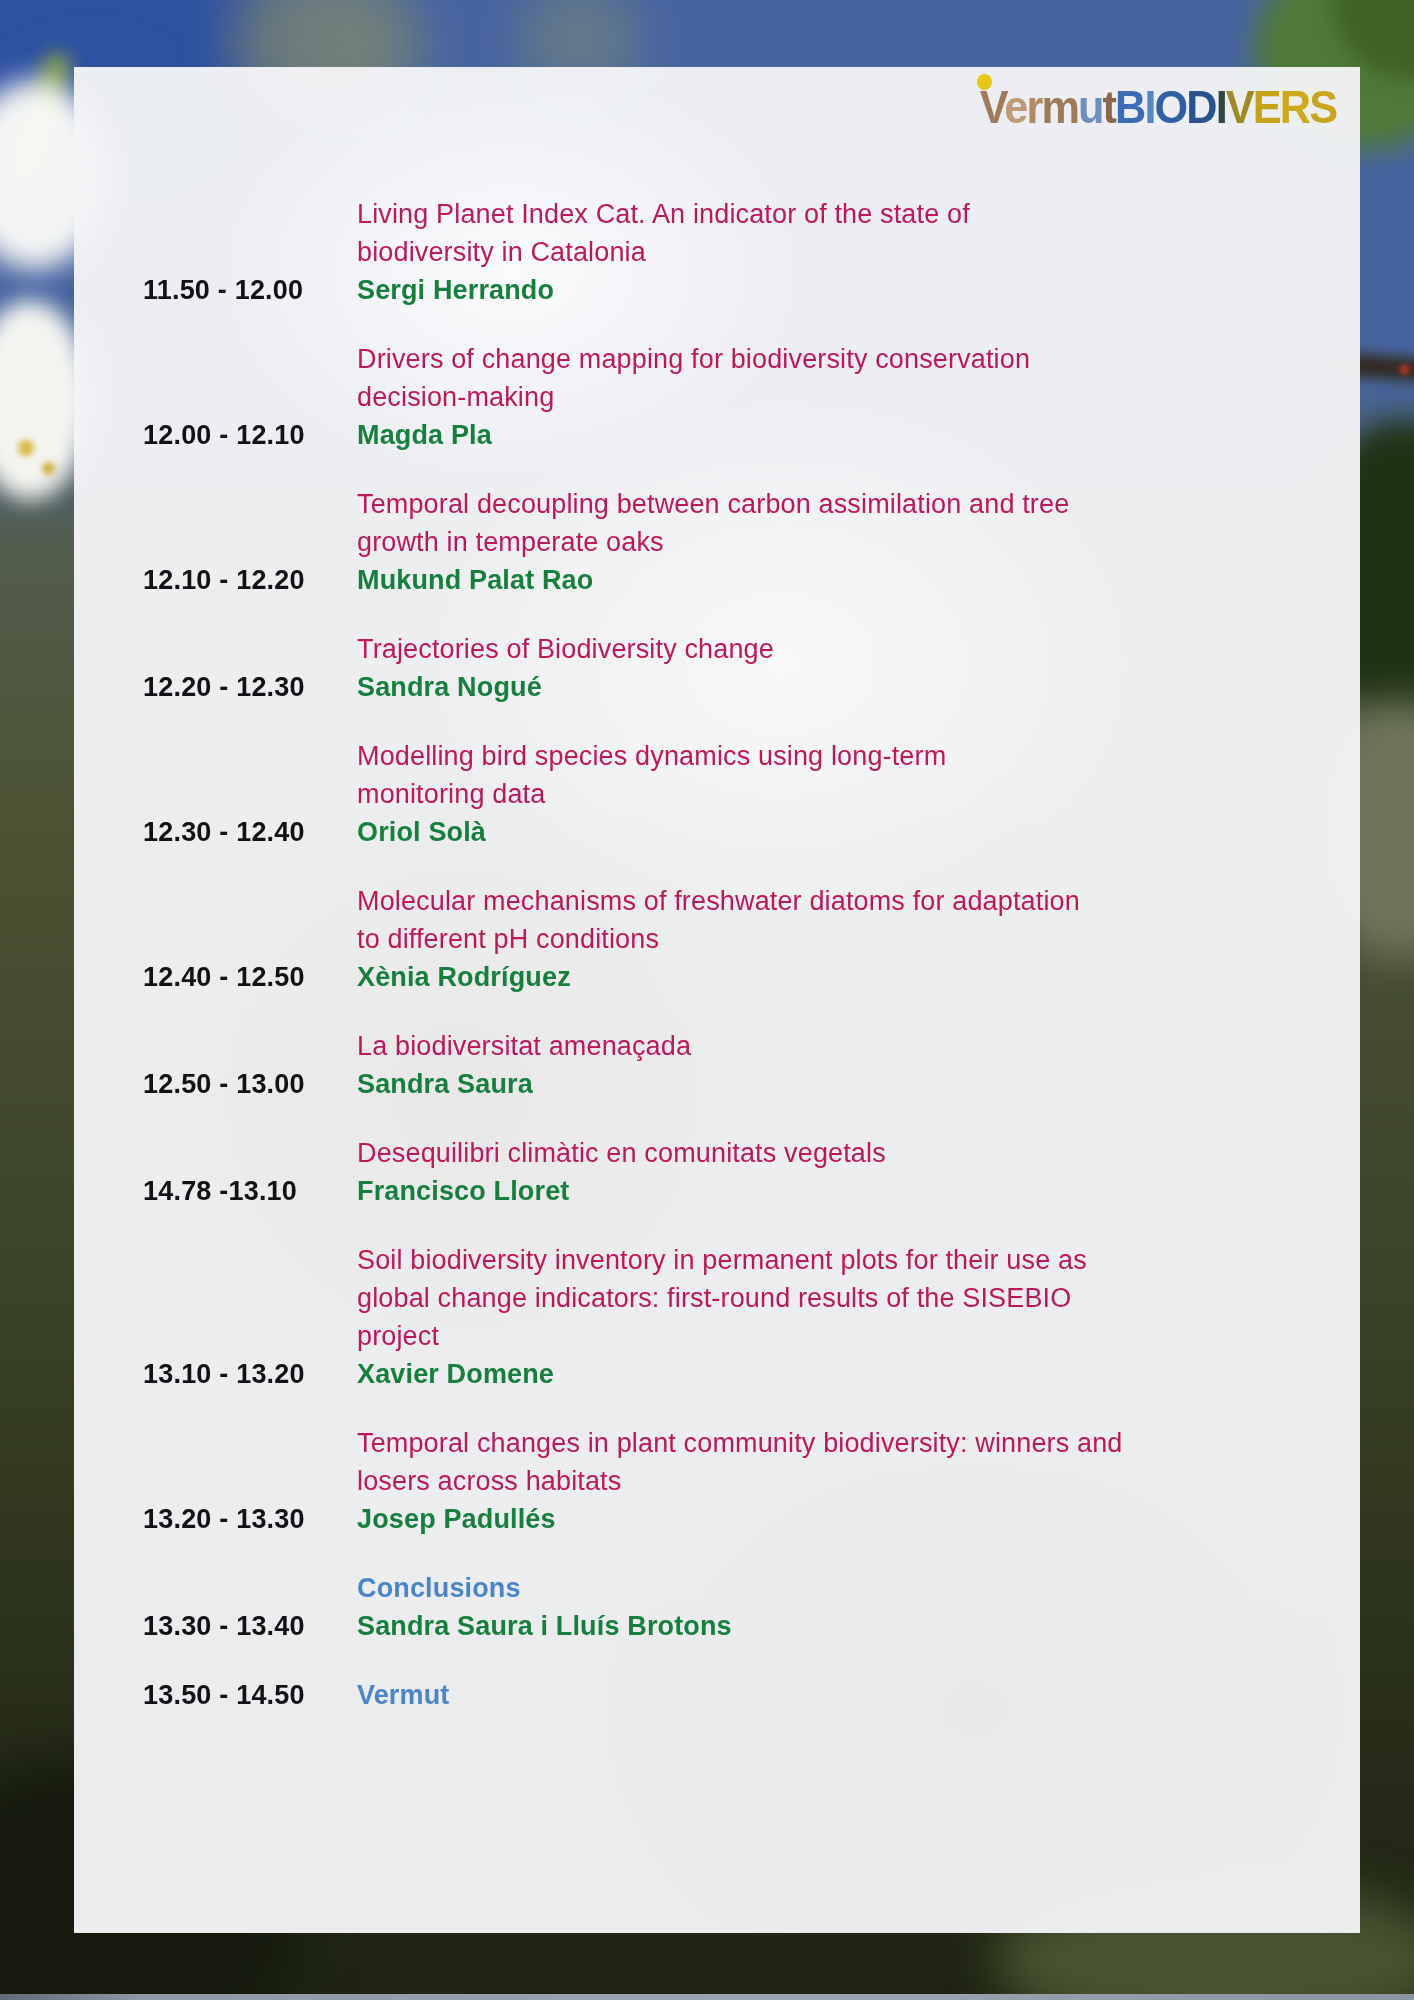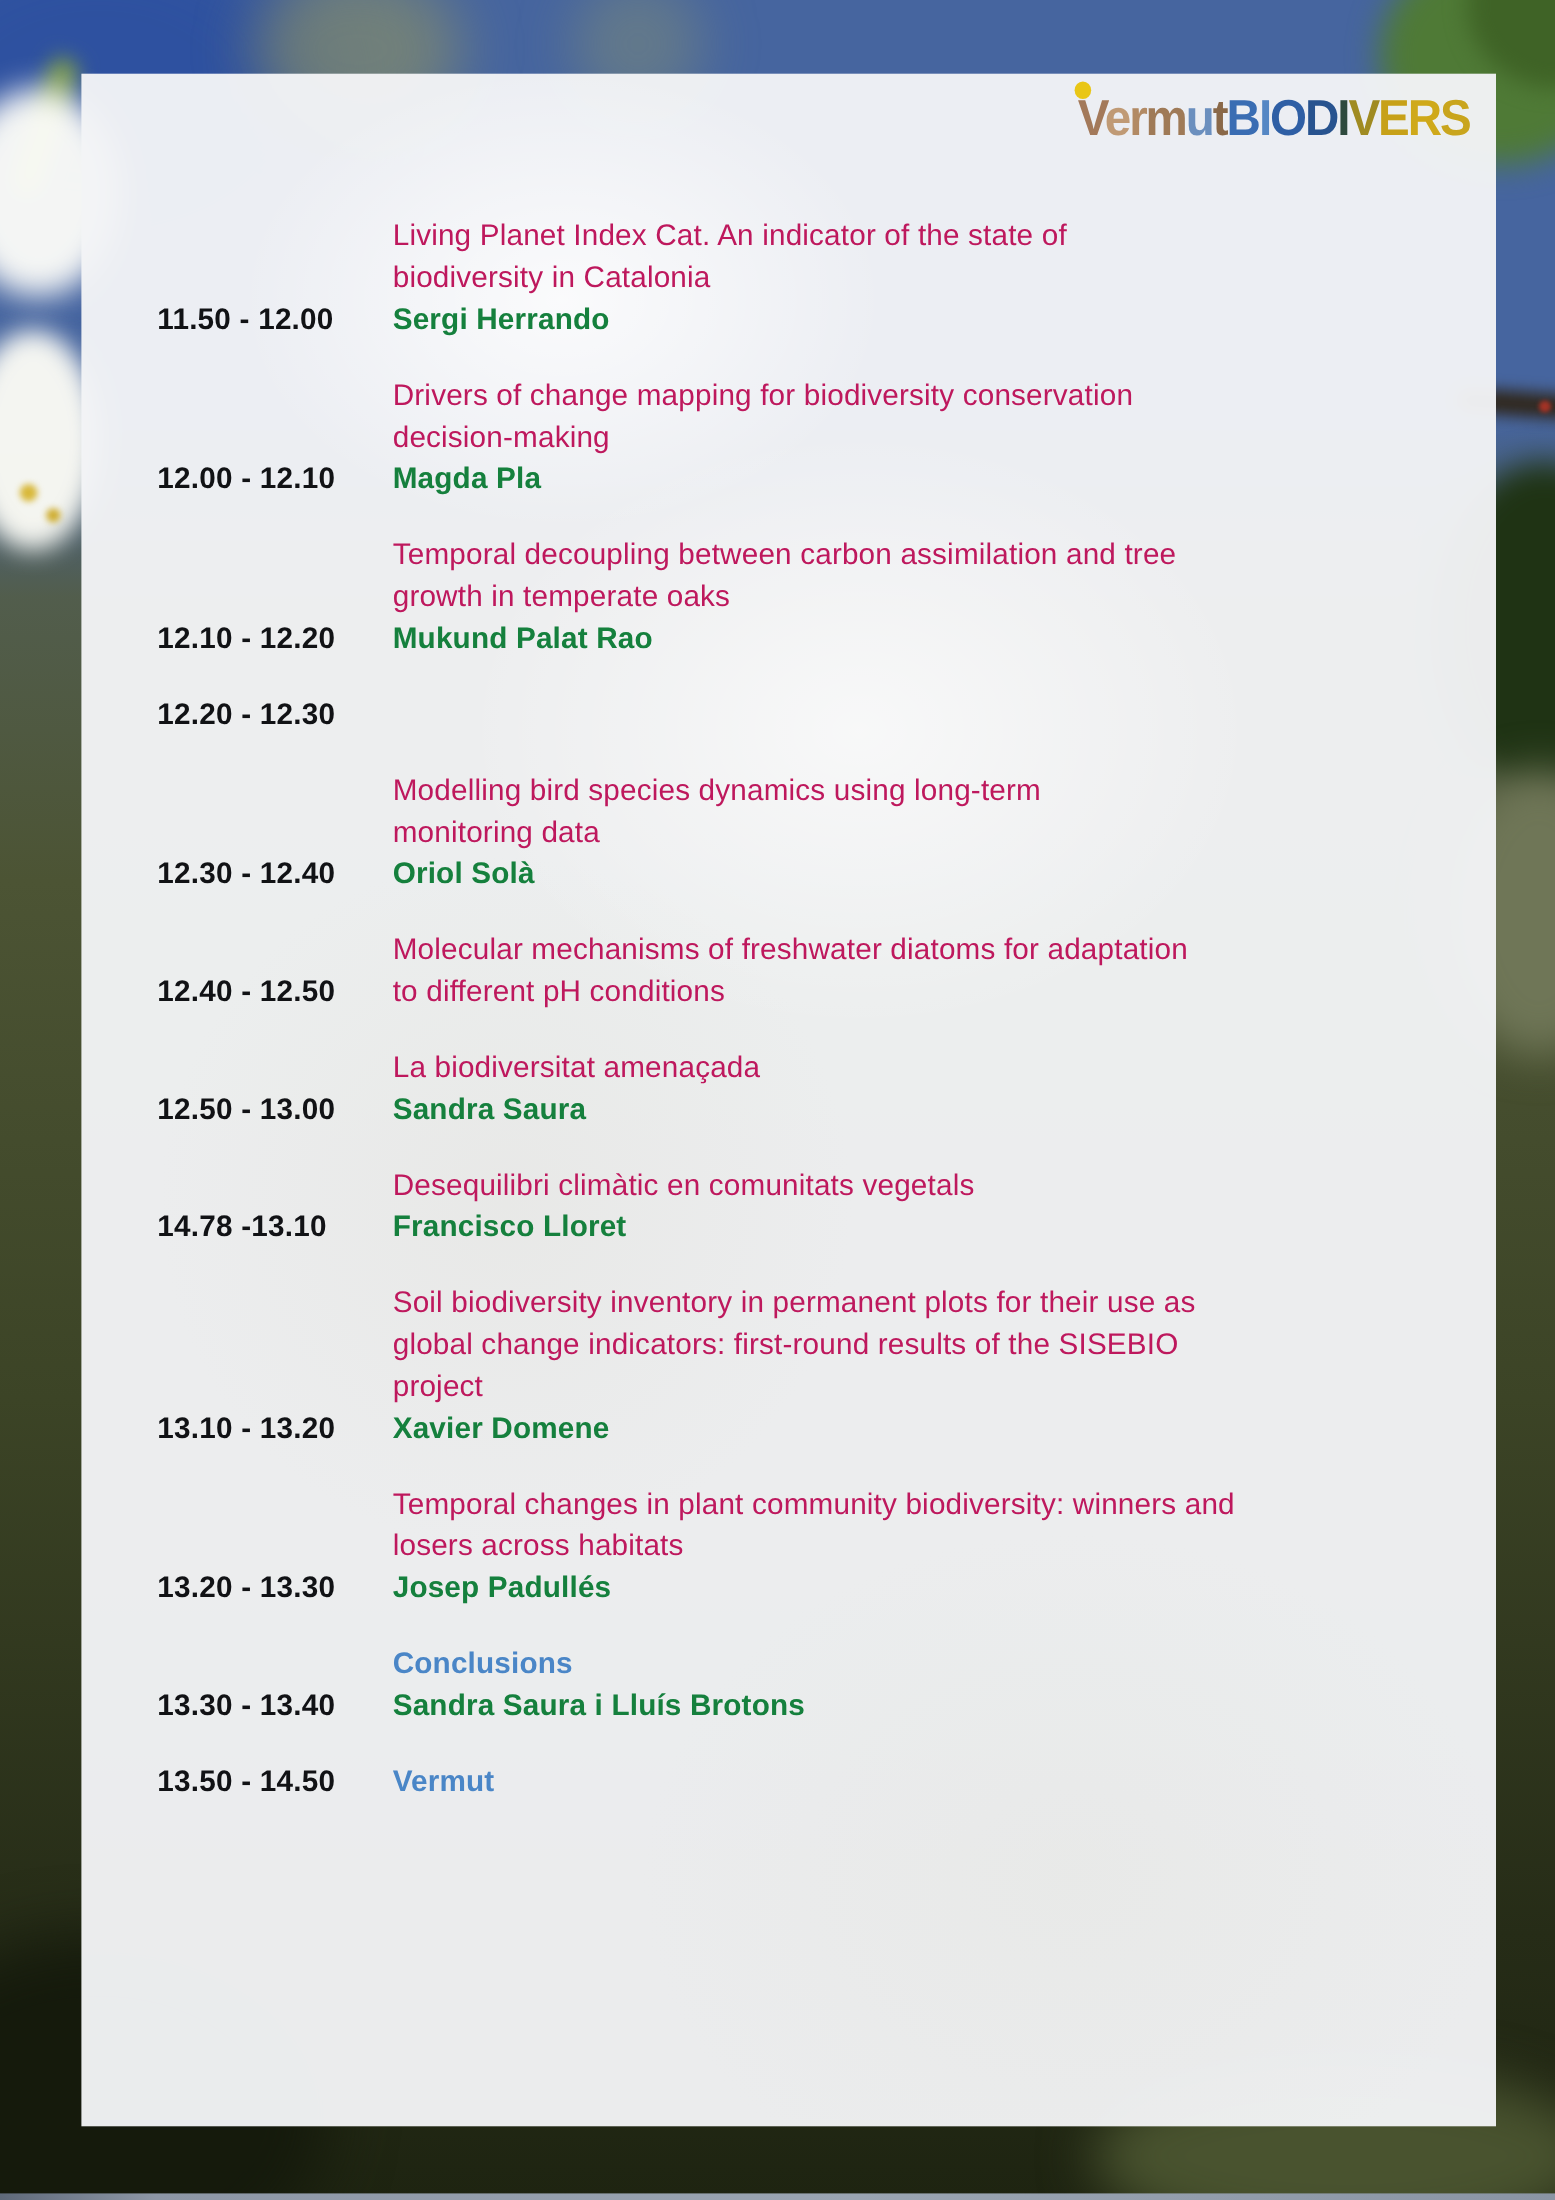--- a/index.html
+++ b/index.html
@@ -136,34 +136,39 @@
         <div class="entry">
           <div class="time">12.10 - 12.20</div>
           <div class="body">
             <div class="title">Temporal decoupling between carbon assimilation and tree
 growth in temperate oaks</div>
             <div class="speaker">Mukund Palat Rao</div>
           </div>
         </div>
         <div class="entry">
           <div class="time">12.20 - 12.30</div>
+          <div class="body">
+            <div class="title">Trajectories of Biodiversity change</div>
+            <div class="speaker">Sandra Nogué</div>
+          </div>
         </div>
         <div class="entry">
           <div class="time">12.30 - 12.40</div>
           <div class="body">
             <div class="title">Modelling bird species dynamics using long-term
 monitoring data</div>
             <div class="speaker">Oriol Solà</div>
           </div>
         </div>
         <div class="entry">
           <div class="time">12.40 - 12.50</div>
           <div class="body">
             <div class="title">Molecular mechanisms of freshwater diatoms for adaptation
 to different pH conditions</div>
+            <div class="speaker">Xènia Rodríguez</div>
           </div>
         </div>
         <div class="entry">
           <div class="time">12.50 - 13.00</div>
           <div class="body">
             <div class="title">La biodiversitat amenaçada</div>
             <div class="speaker">Sandra Saura</div>
           </div>
         </div>
         <div class="entry">

